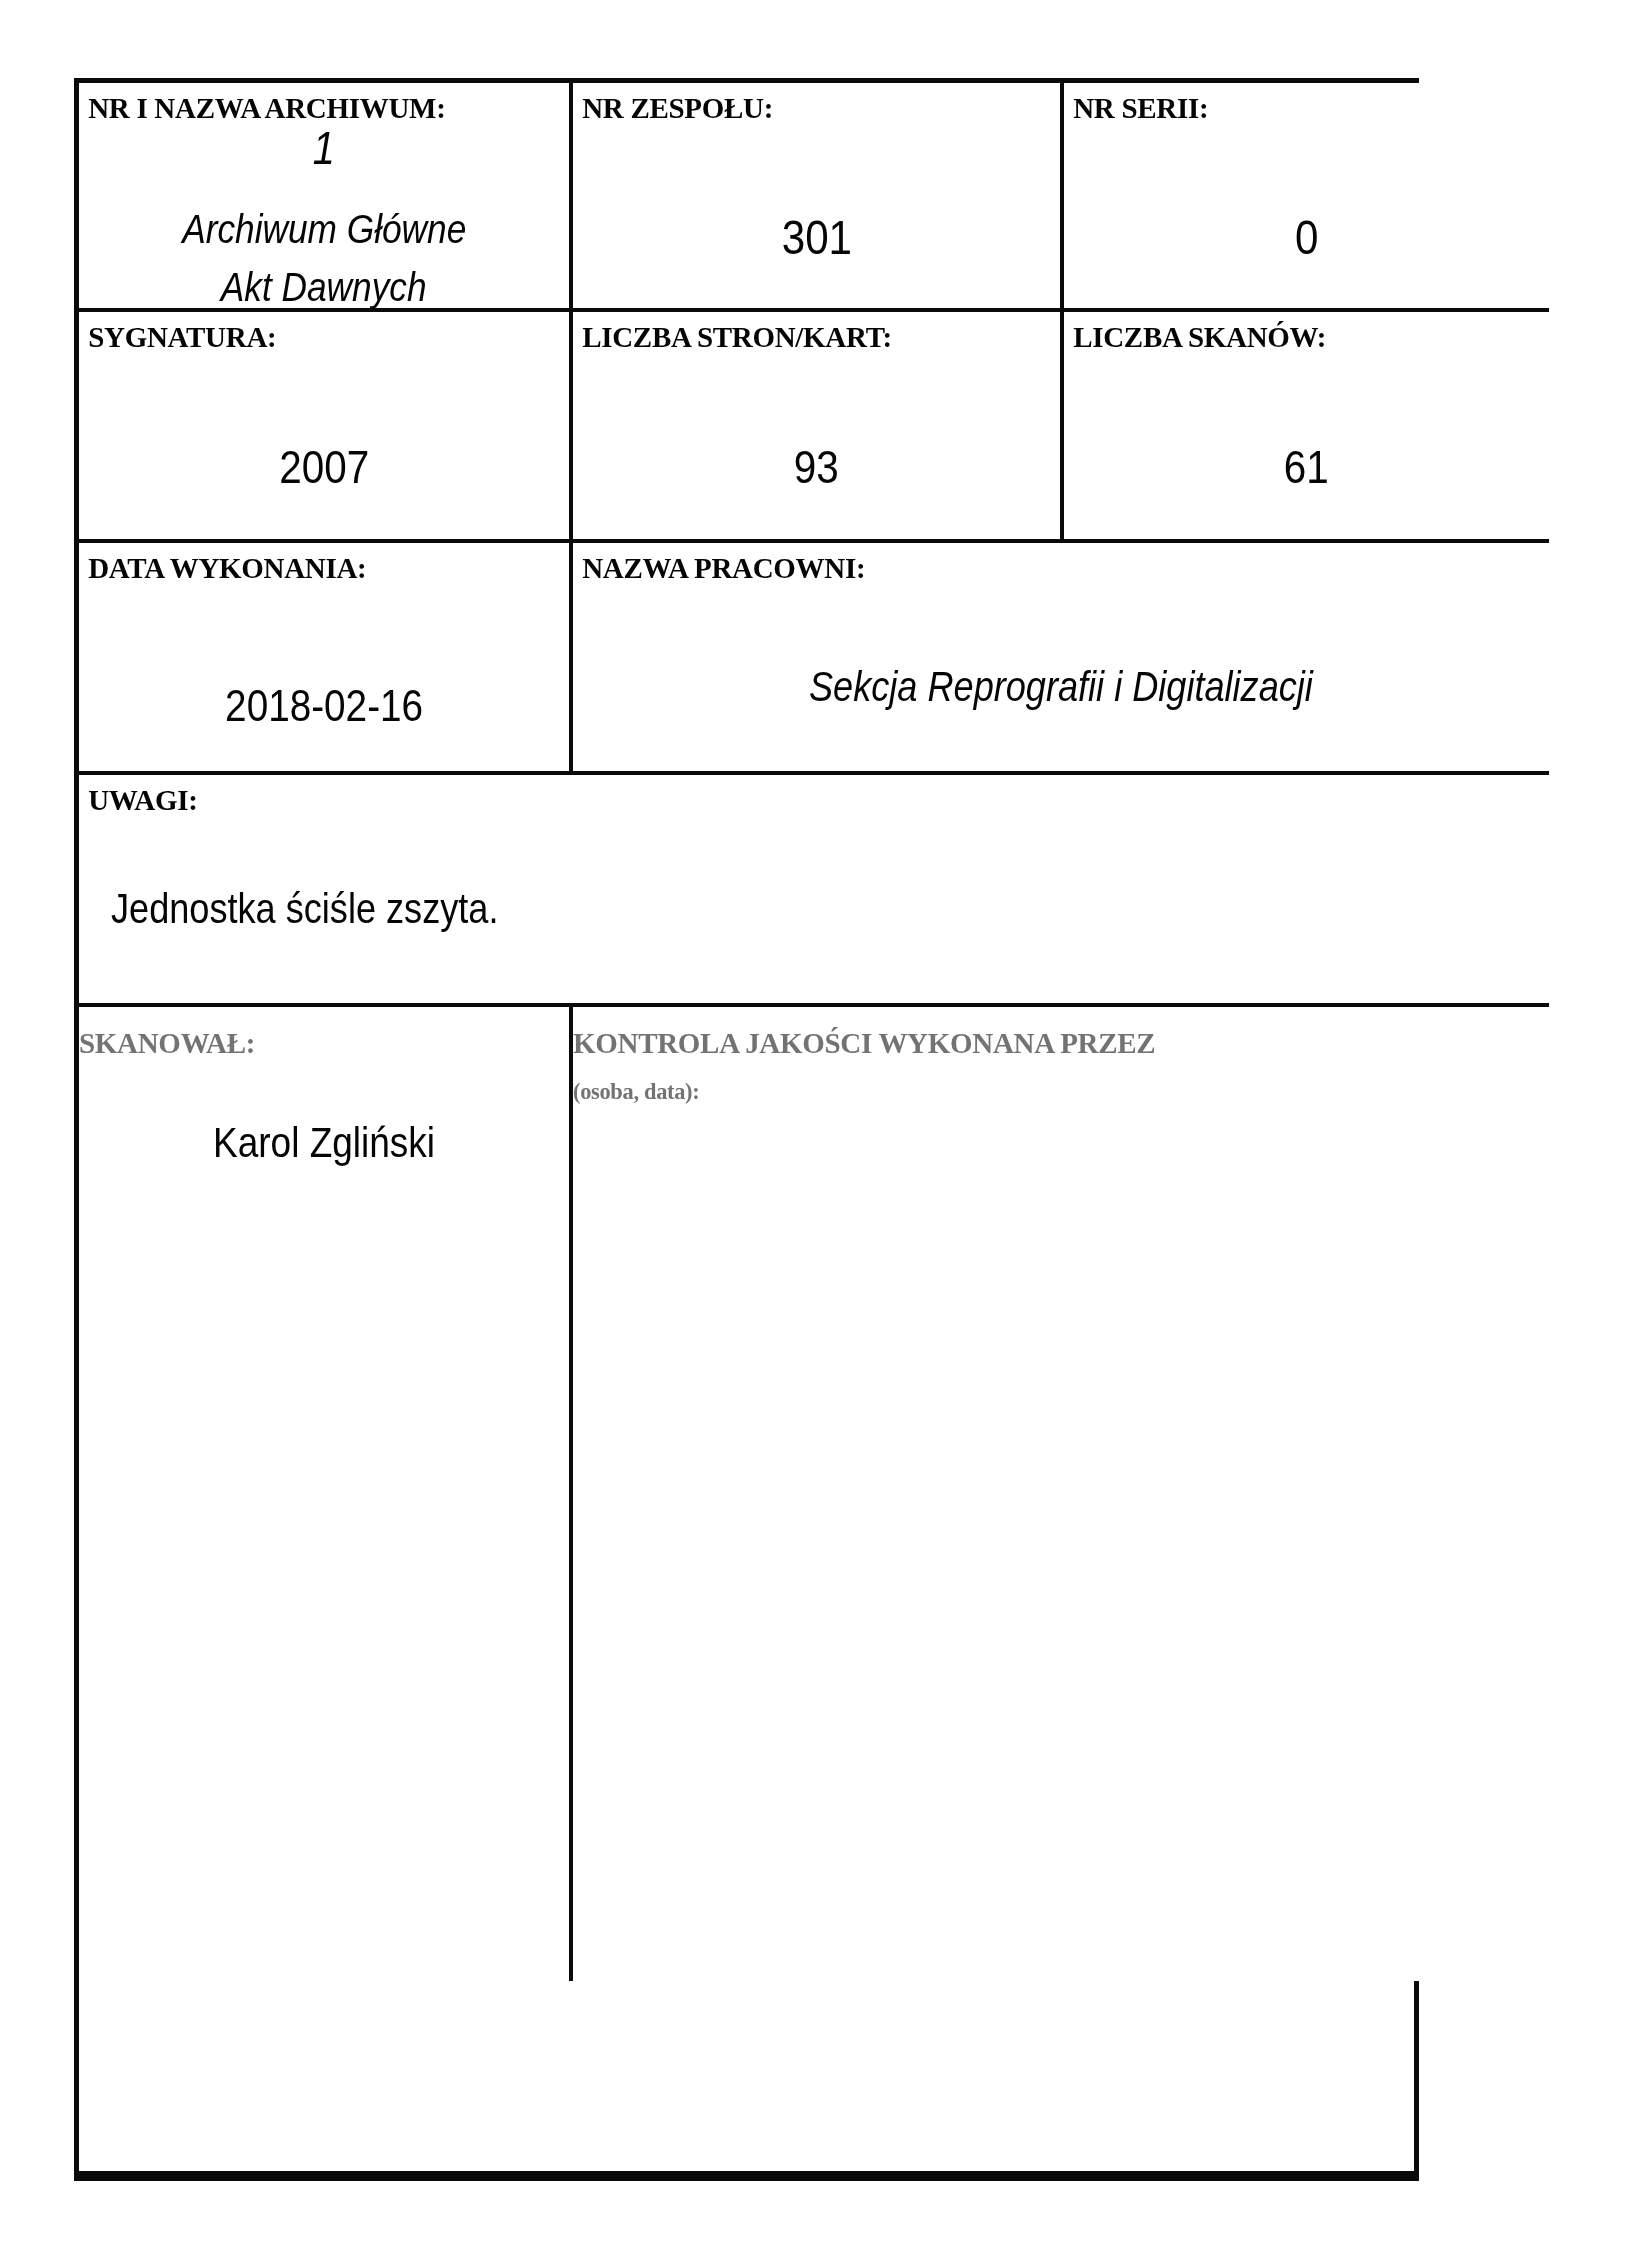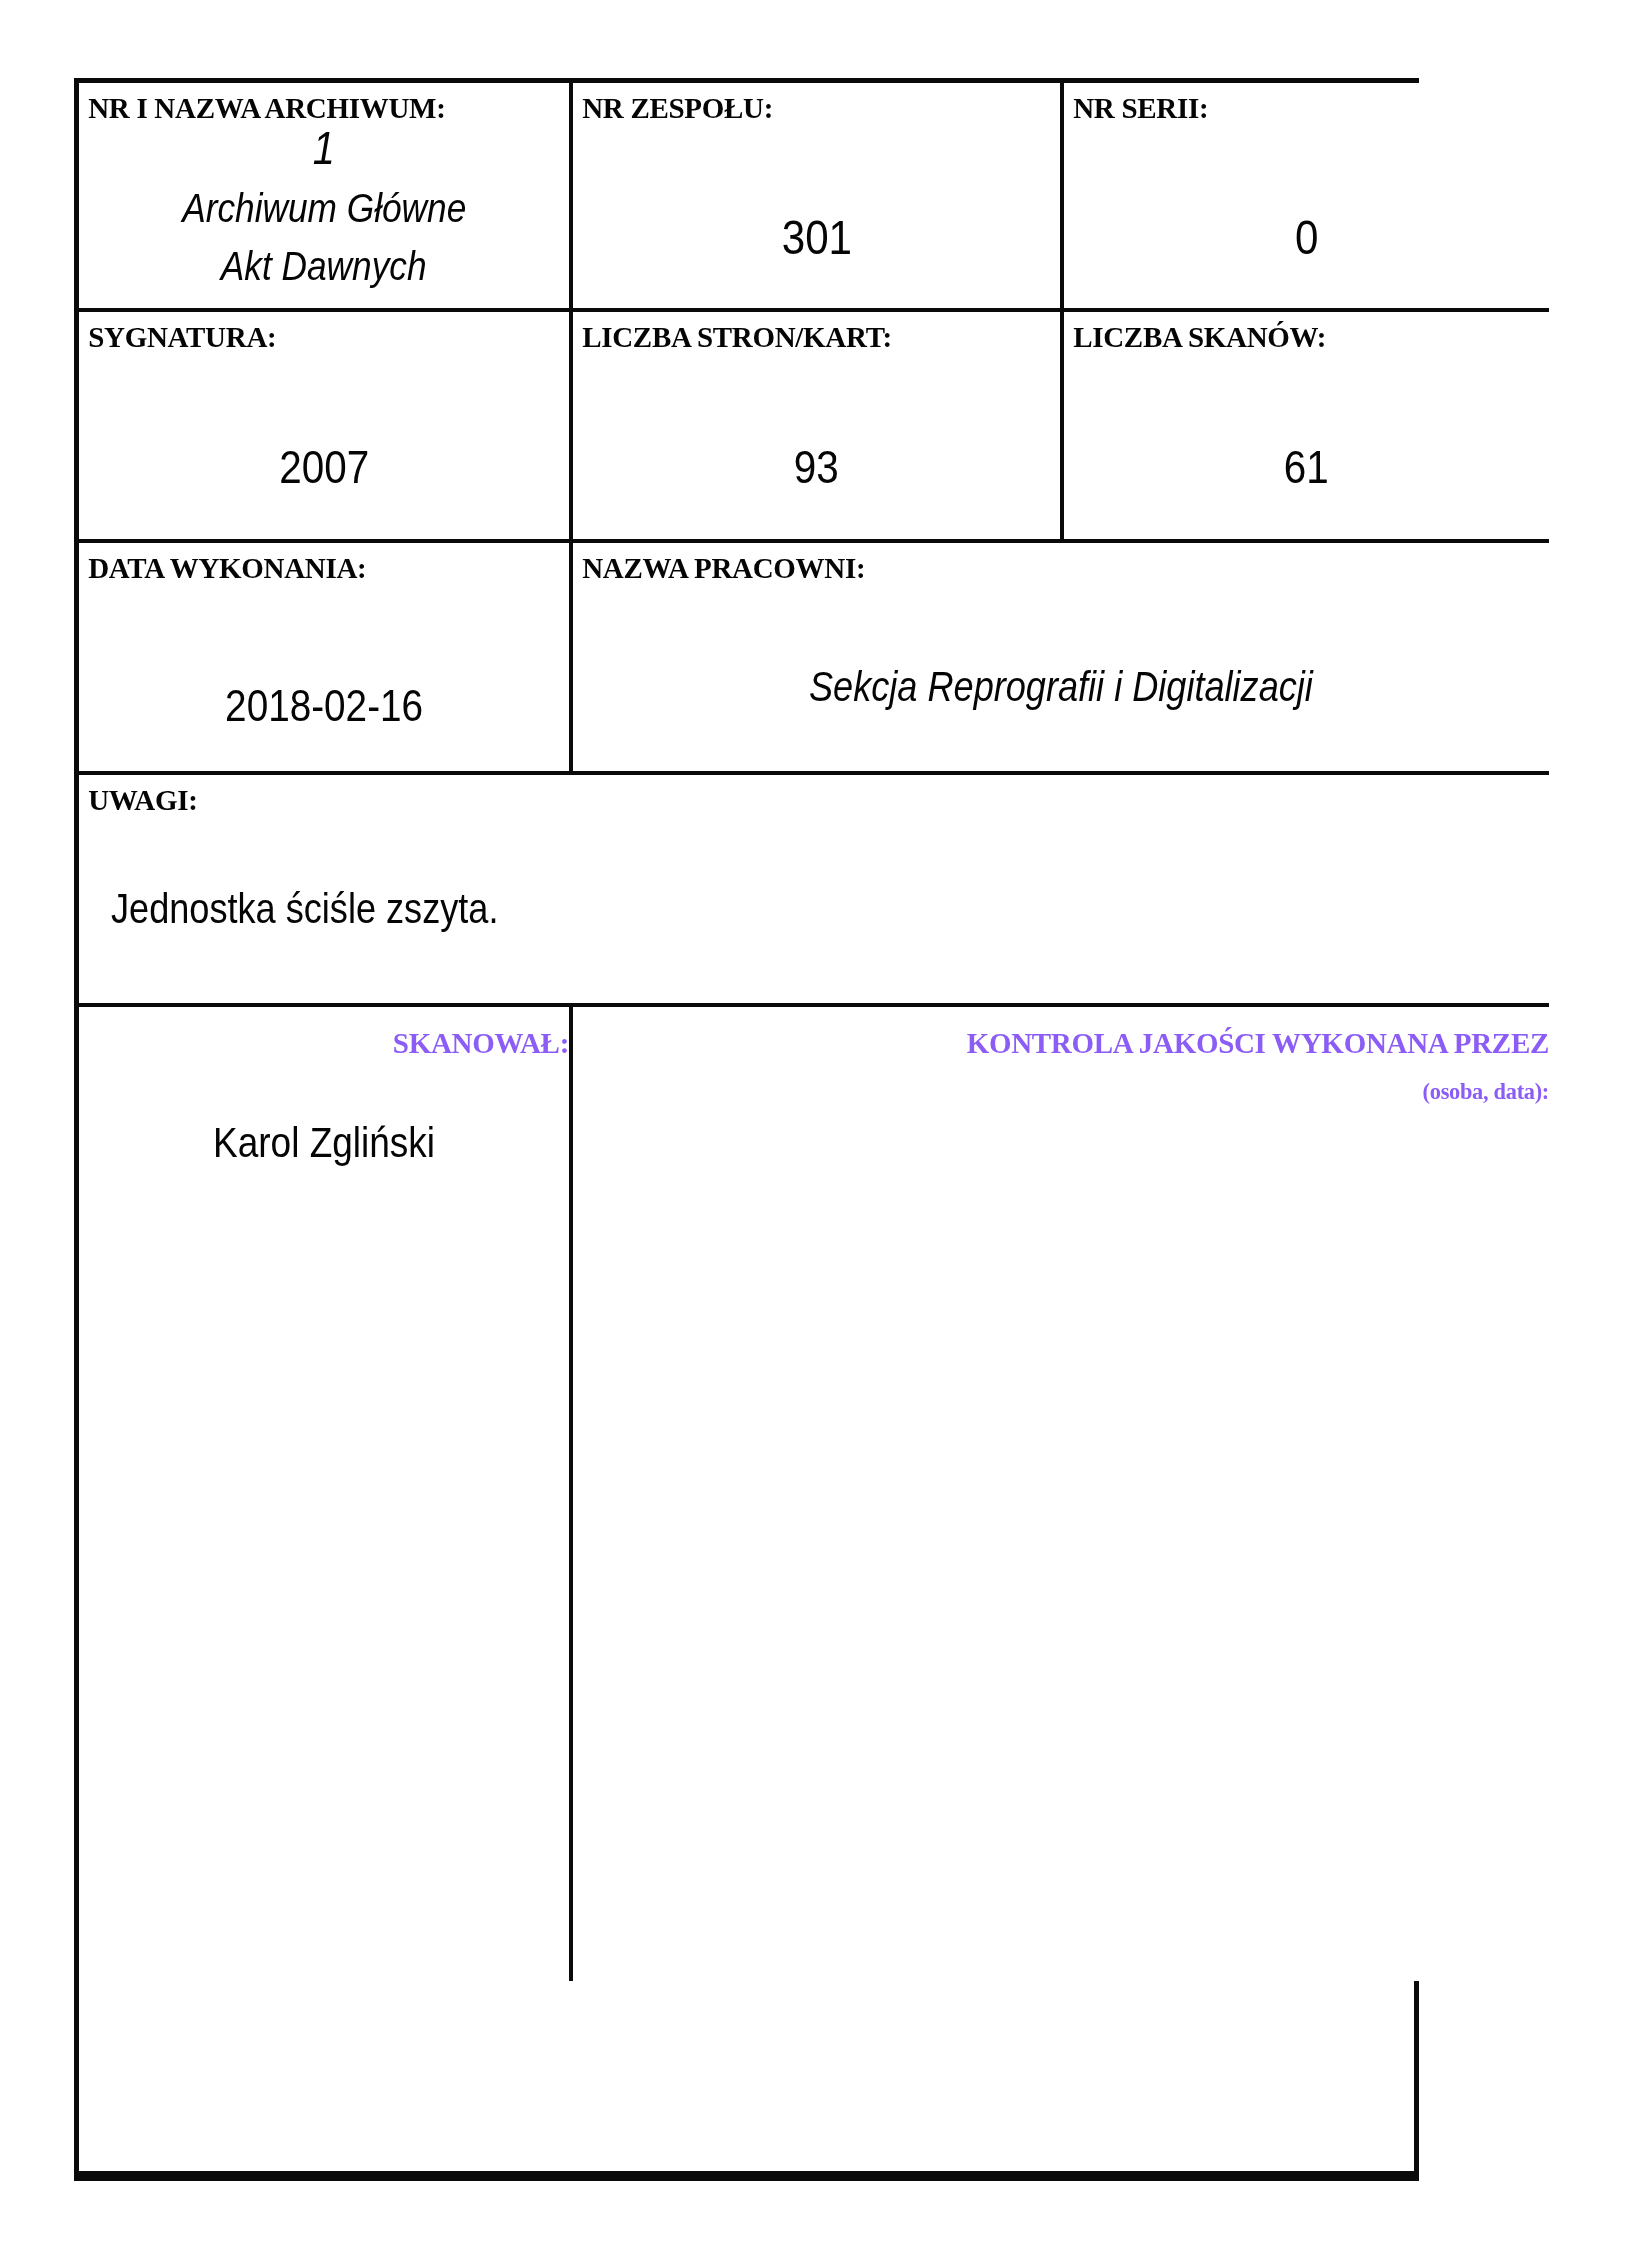--- a/index.html
+++ b/index.html
@@ -37,45 +37,45 @@
   .label{
     position:absolute;top:9.2px;left:9.2px;
     font-family:"Liberation Serif",serif;
     font-weight:700;
     font-size:29px;line-height:33px;
     letter-spacing:-0.3px;
     white-space:nowrap;
     color:#050505;
   }
   .label-center{
-    position:absolute;left:0;right:0;text-align:right;
+    position:absolute;left:0;right:0;text-align:left;
     font-family:"Liberation Serif",serif;
     font-weight:700;
     letter-spacing:-0.3px;
     white-space:nowrap;
-    color:#8b5cf6;
+    color:#737373;
   }
   .val{
     position:absolute;left:0;right:0;
     text-align:center;
     white-space:nowrap;
     color:#050505;
   }
   .val.left{text-align:left;}
   .cond{
     display:inline-block;
     transform:scaleX(0.86);
     transform-origin:center center;
   }
   .val.left .cond{transform-origin:left center;}
   .italic{font-style:italic;}
 
   
   .v-archive-num{top:38px;font-size:46px;line-height:55px;}
-  .v-archive-name{top:96px;font-size:41px;line-height:58px;}
+  .v-archive-name{top:117px;font-size:41px;line-height:58px;}
   .v-zespol{top:128px;font-size:49px;line-height:53px;}
   .v-seria{top:128px;font-size:49px;line-height:53px;}
   .v-nazwa{top:84px;left:25px;font-size:42px;line-height:62px;}
   .v-sygn{top:128px;font-size:47px;line-height:53px;text-align:center;}
   .v-strony{top:128px;font-size:47px;line-height:53px;}
   .v-skany{top:128px;font-size:47px;line-height:53px;}
   .v-data{top:137px;font-size:45px;line-height:51px;}
   .v-pracownia{top:118px;font-size:42px;line-height:51px;}
   .v-uwagi{top:108px;left:32px;font-size:42px;line-height:51px;}
   .v-skanowal{top:110px;font-size:43px;line-height:51px;}

